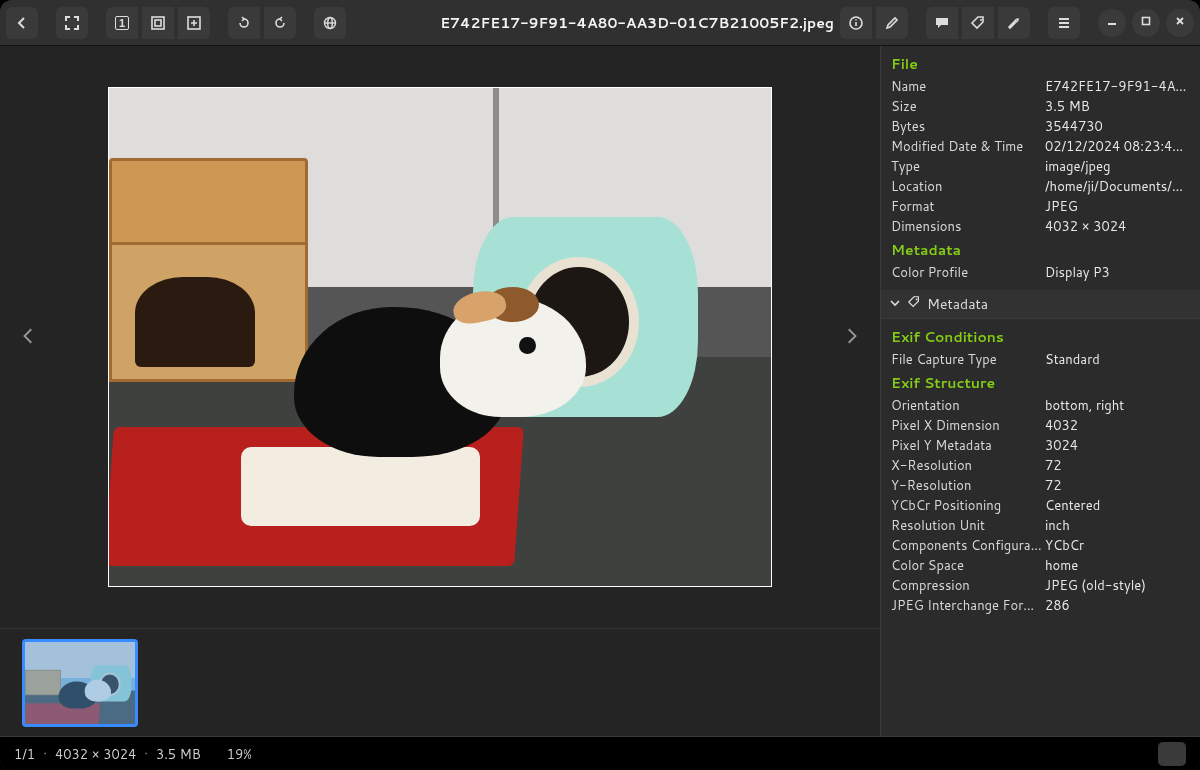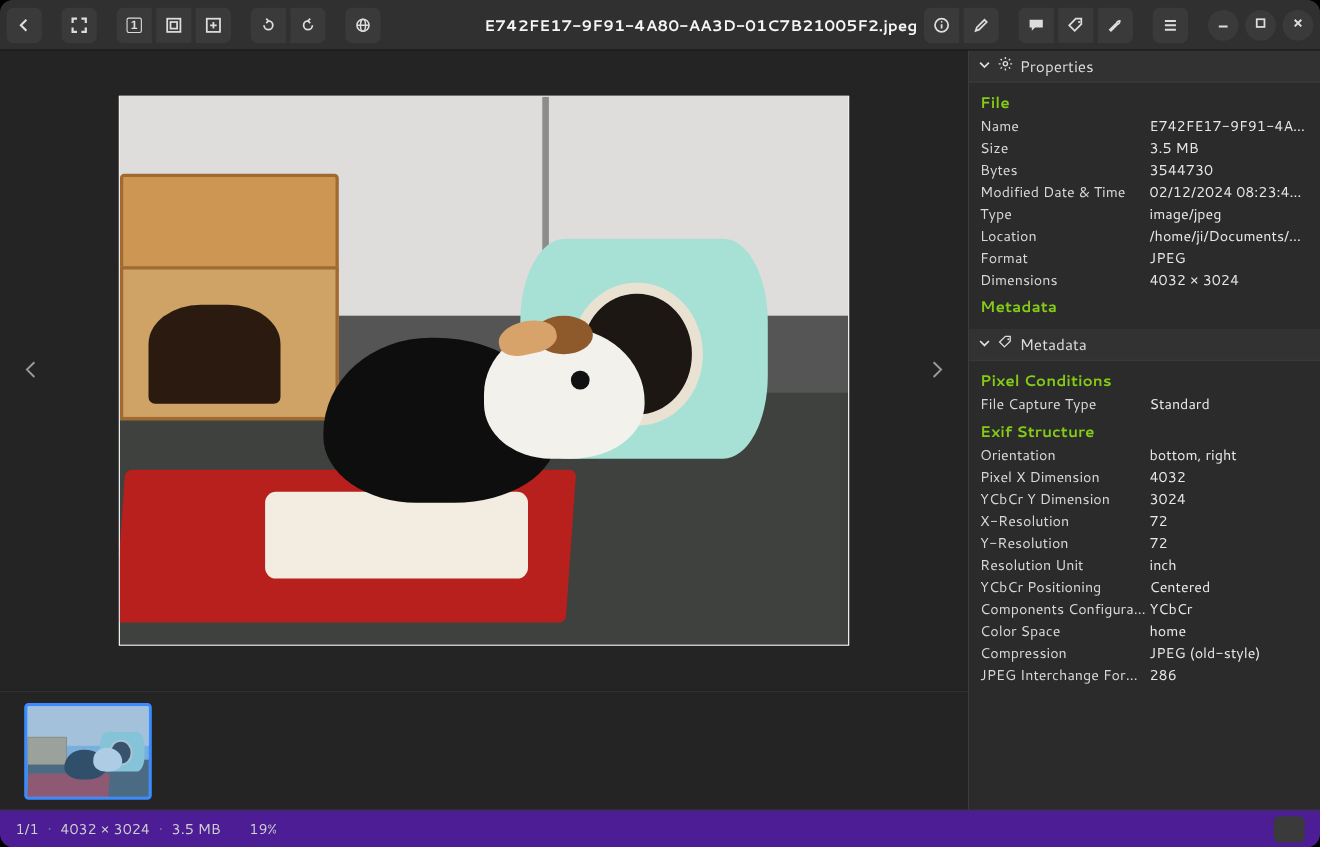--- a/index.html
+++ b/index.html
@@ -71,21 +71,21 @@
     height: 108px; background: #242424; border-top: 1px solid #333; display: flex; align-items: center; padding: 0 22px;
   }
   .thumb {
     width: 116px; height: 88px; border: 3px solid #3a8bff; border-radius: 4px; overflow: hidden;
     background: #8fbdd9; position: relative; cursor: pointer;
   }
   .thumb .tint { position:absolute; inset:0; background:rgba(90,160,220,0.45); }
   .thumb .mini { position:absolute; inset:0; transform: scale(0.18); transform-origin: top left; width:664px; height:500px; }
   
   .statusbar {
-    height: 34px; background: #4c1d95; border-top: 1px solid #3a3a3a; display: flex; align-items: center;
+    height: 34px; background: #000000; border-top: 1px solid #3a3a3a; display: flex; align-items: center;
     padding: 0 14px; font-size: 13px; color: #d0d0d0; gap: 6px; flex-shrink: 0;
   }
   .statusbar .sep { color: #888; padding: 0 2px; }
   .statusbar .spacer { flex: 1; }
   .grid-btn {
     width: 28px; height: 24px; border-radius: 5px; background: #3a3a3a; border: none;
     display:flex; align-items:center; justify-content:center; cursor:pointer; color:#ddd;
   }
   
   .props {
@@ -300,30 +300,20 @@
             <div class="scene-mat"></div>
             <div class="scene-pig-body"></div>
             <div class="scene-pig-head"></div>
           </div>
           <div class="tint"></div>
         </div>
       </div>
     </div>
 
     <div class="props">
-      <div class="section-header">
-        <span><svg class="chev" viewBox="0 0 12 12" fill="none" stroke="currentColor" stroke-width="1.6">
-              <polyline points="2,4 6,8 10,4"></polyline>
-            </svg></span>
-        <span><svg class="hdr-icon" viewBox="0 0 16 16" fill="none" stroke="currentColor" stroke-width="1.4">
-              <circle cx="8" cy="8" r="2.2"></circle>
-              <path d="M8 1v2M8 13v2M1 8h2M13 8h2M3 3l1.4 1.4M11.6 11.6L13 13M13 3l-1.4 1.4M4.4 11.6L3 13"></path>
-            </svg></span>
-        <span>Properties</span>
-      </div>
       <div class="section-body">
         <div class="group-title">File</div>
         <div class="kv">
             <div class="k">Name</div>
             <div class="v">E742FE17-9F91-4A80-AA3D…</div>
           </div>
         <div class="kv">
             <div class="k">Size</div>
             <div class="v">3.5 MB</div>
           </div>
@@ -345,67 +335,71 @@
           </div>
         <div class="kv">
             <div class="k">Format</div>
             <div class="v">JPEG</div>
           </div>
         <div class="kv">
             <div class="k">Dimensions</div>
             <div class="v">4032 × 3024</div>
           </div>
         <div class="group-title">Metadata</div>
+        <div class="kv">
+            <div class="k">Color Profile</div>
+            <div class="v">Display P3</div>
+          </div>
       </div>
 
       <div class="section-header">
         <span><svg class="chev" viewBox="0 0 12 12" fill="none" stroke="currentColor" stroke-width="1.6">
               <polyline points="2,4 6,8 10,4"></polyline>
             </svg></span>
         <span><svg class="hdr-icon" viewBox="0 0 16 16" fill="none" stroke="currentColor" stroke-width="1.4">
               <path d="M2 8l6-6h5v5l-6 6-5-5z"></path>
               <circle cx="11" cy="5" r="1" fill="currentColor" stroke="none"></circle>
             </svg></span>
         <span>Metadata</span>
       </div>
       <div class="section-body">
-        <div class="group-title">Pixel Conditions</div>
+        <div class="group-title">Exif Conditions</div>
         <div class="kv">
             <div class="k">File Capture Type</div>
             <div class="v">Standard</div>
           </div>
 
         <div class="group-title">Exif Structure</div>
         <div class="kv">
             <div class="k">Orientation</div>
             <div class="v">bottom, right</div>
           </div>
         <div class="kv">
             <div class="k">Pixel X Dimension</div>
             <div class="v">4032</div>
           </div>
         <div class="kv">
-            <div class="k">YCbCr Y Dimension</div>
+            <div class="k">Pixel Y Metadata</div>
             <div class="v">3024</div>
           </div>
         <div class="kv">
             <div class="k">X-Resolution</div>
             <div class="v">72</div>
           </div>
         <div class="kv">
             <div class="k">Y-Resolution</div>
             <div class="v">72</div>
           </div>
         <div class="kv">
+            <div class="k">YCbCr Positioning</div>
+            <div class="v">Centered</div>
+          </div>
+        <div class="kv">
             <div class="k">Resolution Unit</div>
             <div class="v">inch</div>
-          </div>
-        <div class="kv">
-            <div class="k">YCbCr Positioning</div>
-            <div class="v">Centered</div>
           </div>
         <div class="kv">
             <div class="k">Components Configuration</div>
             <div class="v">YCbCr</div>
           </div>
         <div class="kv">
             <div class="k">Color Space</div>
             <div class="v">home</div>
           </div>
 

